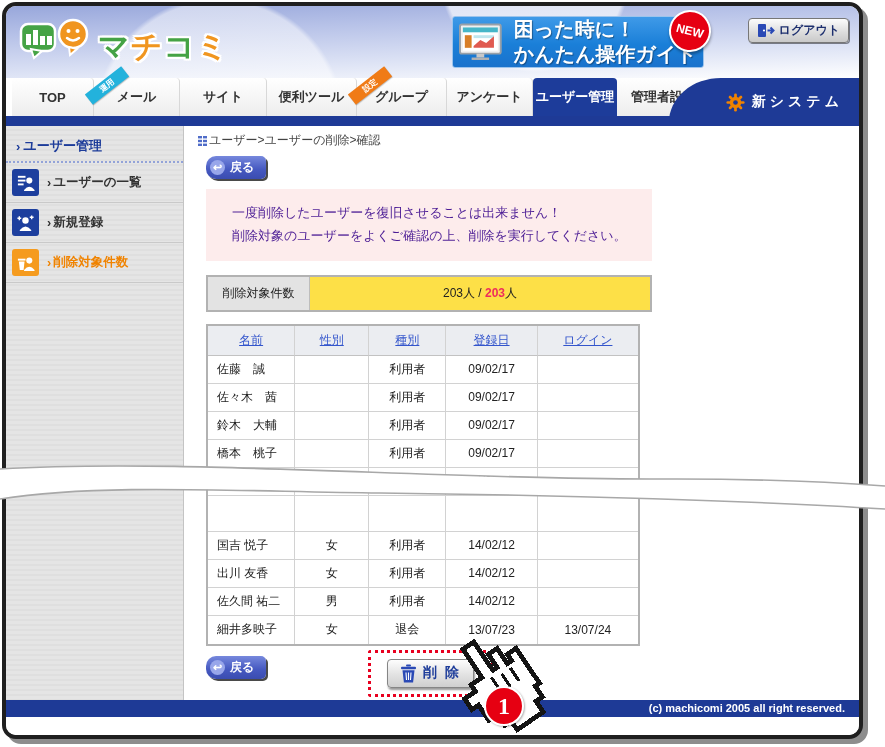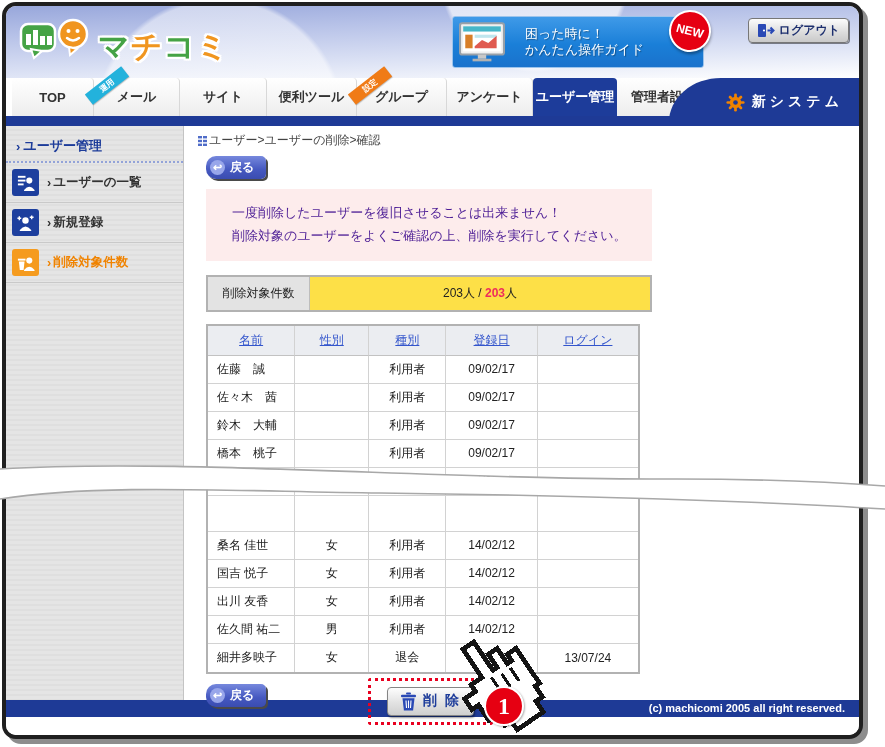--- a/index.html
+++ b/index.html
@@ -21,21 +21,21 @@
       linear-gradient(178deg,#98a7db 0%,#b7c2e8 30%,#dde3f5 68%,#ffffff 100%); }
 
   .logo { position:absolute; left:12px; top:6px; display:flex; align-items:flex-start; }
   .logo-txt { font-size:31px; font-weight:900; letter-spacing:1px; margin-left:4px; margin-top:14px;
     text-shadow:-2px -2px 0 #fff,2px -2px 0 #fff,-2px 2px 0 #fff,2px 2px 0 #fff,0 2px 0 #fff,2px 0 0 #fff,0 -2px 0 #fff,-2px 0 0 #fff; }
   .lg-g { color:#45a345; } .lg-o { color:#f0951f; }
 
   .banner { position:absolute; left:446px; top:10px; width:252px; height:52px; cursor:pointer;
     background:linear-gradient(180deg,#3f9ae8 0%,#1a7fd8 55%,#1a72cc 100%);
     border:1px solid #9dc4ec; border-radius:3px; display:flex; align-items:center; padding:4px 6px; }
-  .banner-lines { color:#fff; font-weight:normal; font-size:13px; line-height:1.25; margin-left:20px;
+  .banner-lines { color:#fff; font-weight:bold; font-size:20px; line-height:1.25; margin-left:12px;
     text-shadow:1px 1px 1px rgba(0,0,0,.35); white-space:nowrap; }
   .new-badge { position:absolute; right:-8px; top:-7px; width:42px; height:42px; border-radius:50%;
     background:#e60012; border:2px solid #fff; color:#fff; font-weight:bold; font-size:12px;
     display:flex; align-items:center; justify-content:center; transform:rotate(14deg);
     box-shadow:1px 2px 3px rgba(0,0,0,.35); }
 
   .logout { position:absolute; right:10px; top:12px; display:inline-flex; align-items:center; gap:3px;
     background:linear-gradient(180deg,#fcfcfc,#dedede 55%,#c9c9c9); border:1px solid #777;
     border-radius:4px; padding:3px 8px; font-weight:bold; font-size:12px; color:#1d2f6e;
     box-shadow:1px 1px 0 rgba(0,0,0,.45); cursor:pointer; font-family:inherit; }
@@ -363,27 +363,20 @@
                 <td></td>
               </tr>
               <tr class="spacer">
                 <td class="c-name"></td>
                 <td></td>
                 <td></td>
                 <td></td>
                 <td></td>
               </tr>
               <tr>
-                <td class="c-name">桑名 佳世</td>
-                <td>女</td>
-                <td>利用者</td>
-                <td>14/02/12</td>
-                <td></td>
-              </tr>
-              <tr>
                 <td class="c-name">国吉 悦子</td>
                 <td>女</td>
                 <td>利用者</td>
                 <td>14/02/12</td>
                 <td></td>
               </tr>
               <tr>
                 <td class="c-name">出川 友香</td>
                 <td>女</td>
                 <td>利用者</td>

